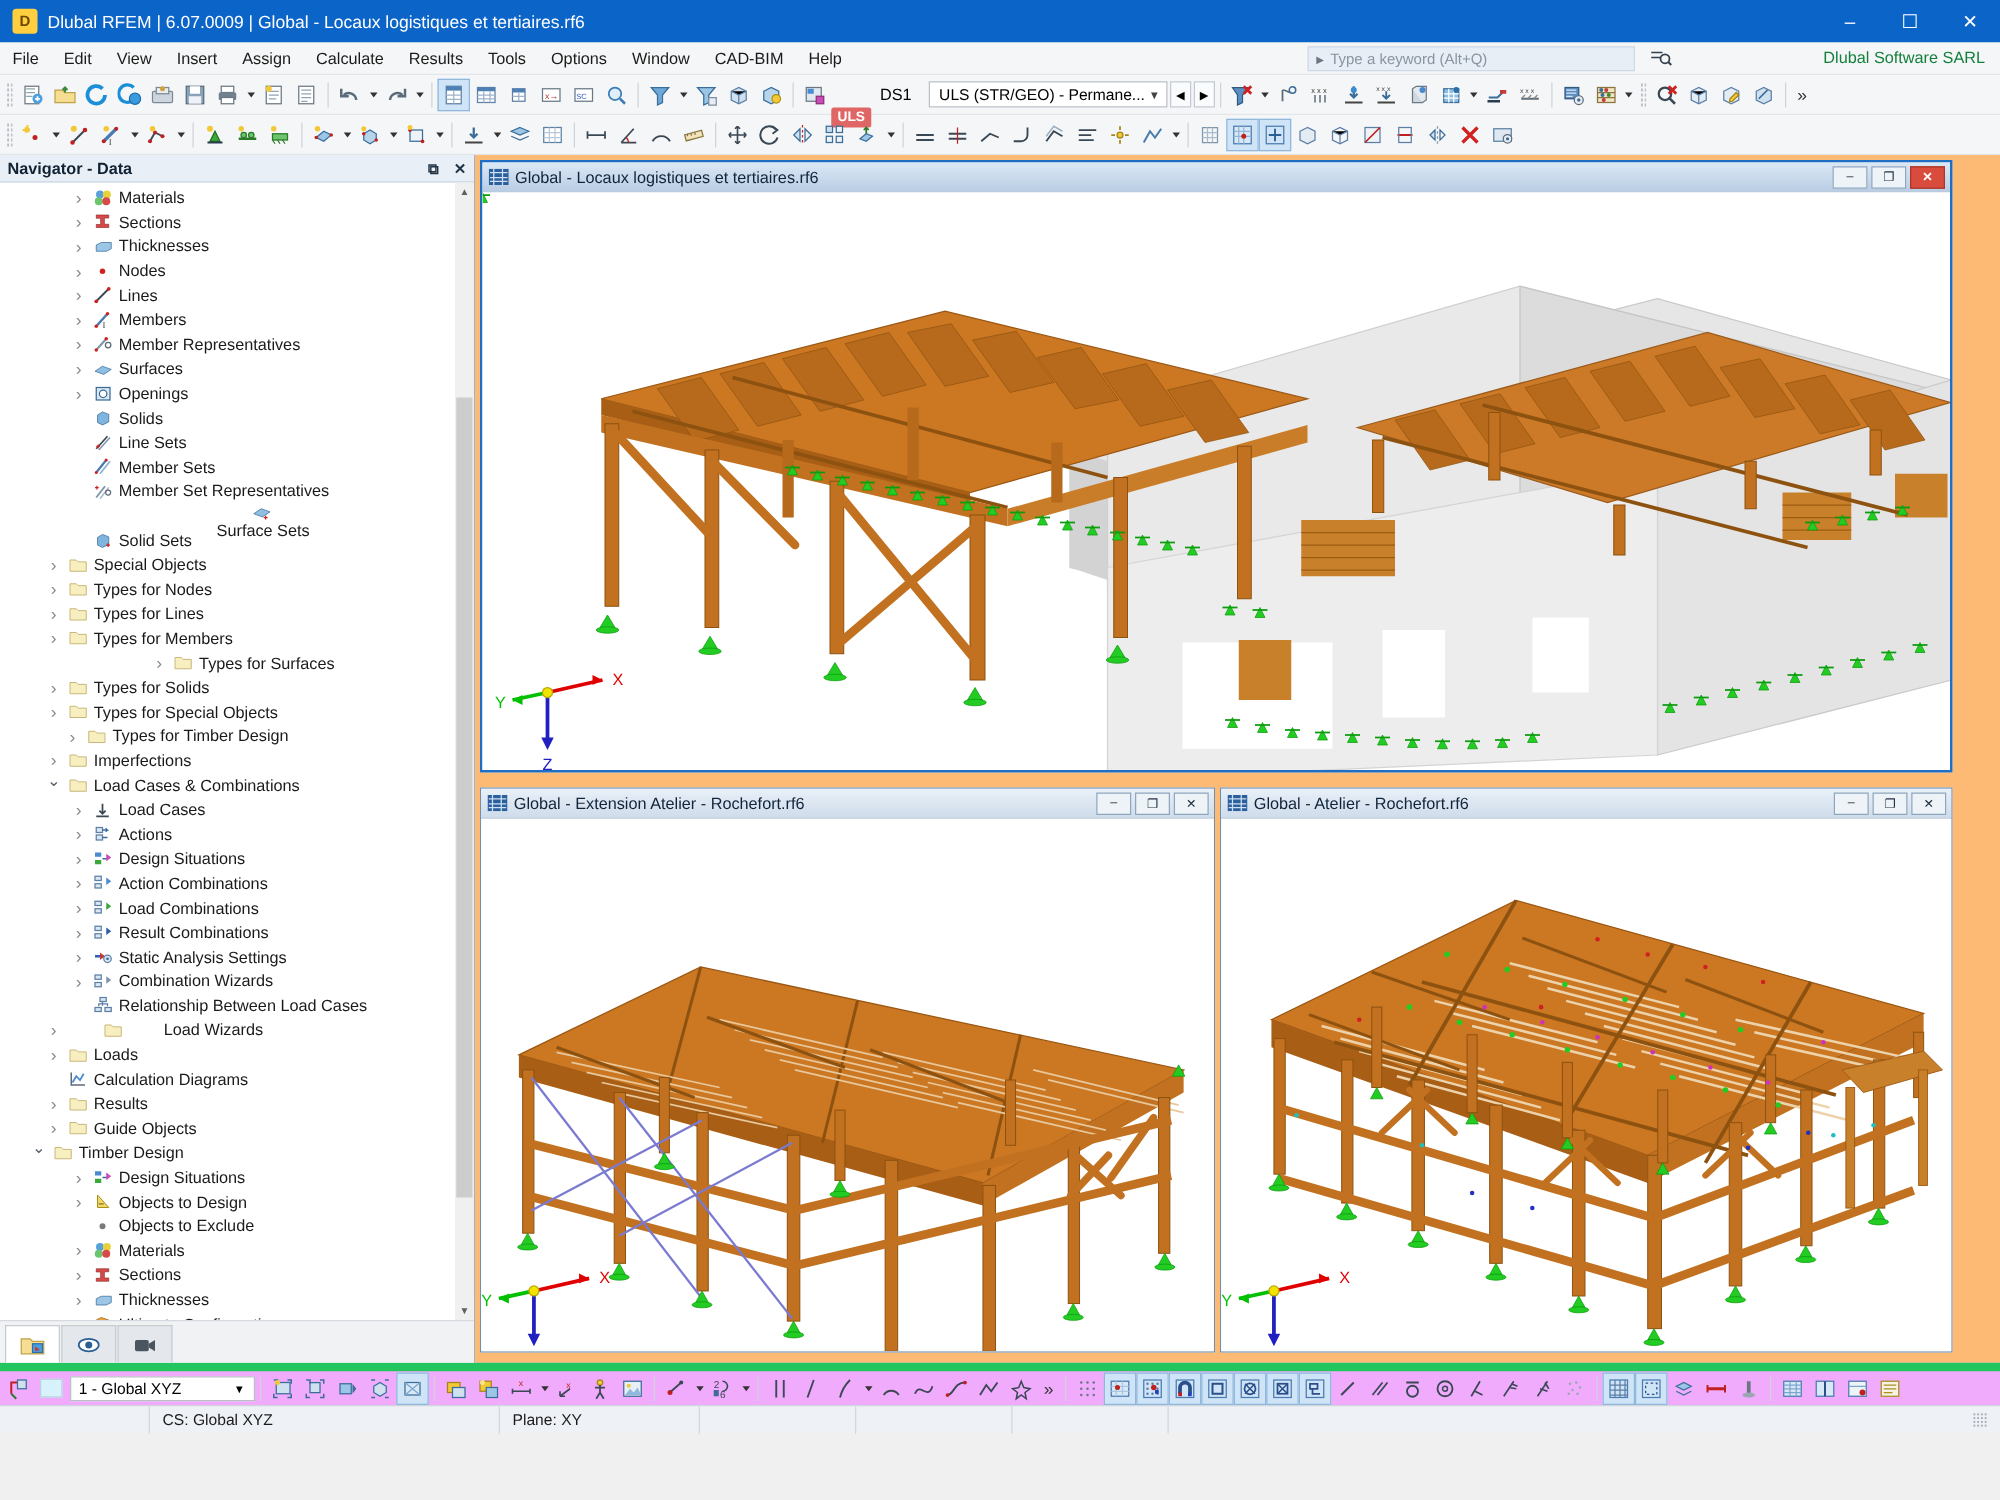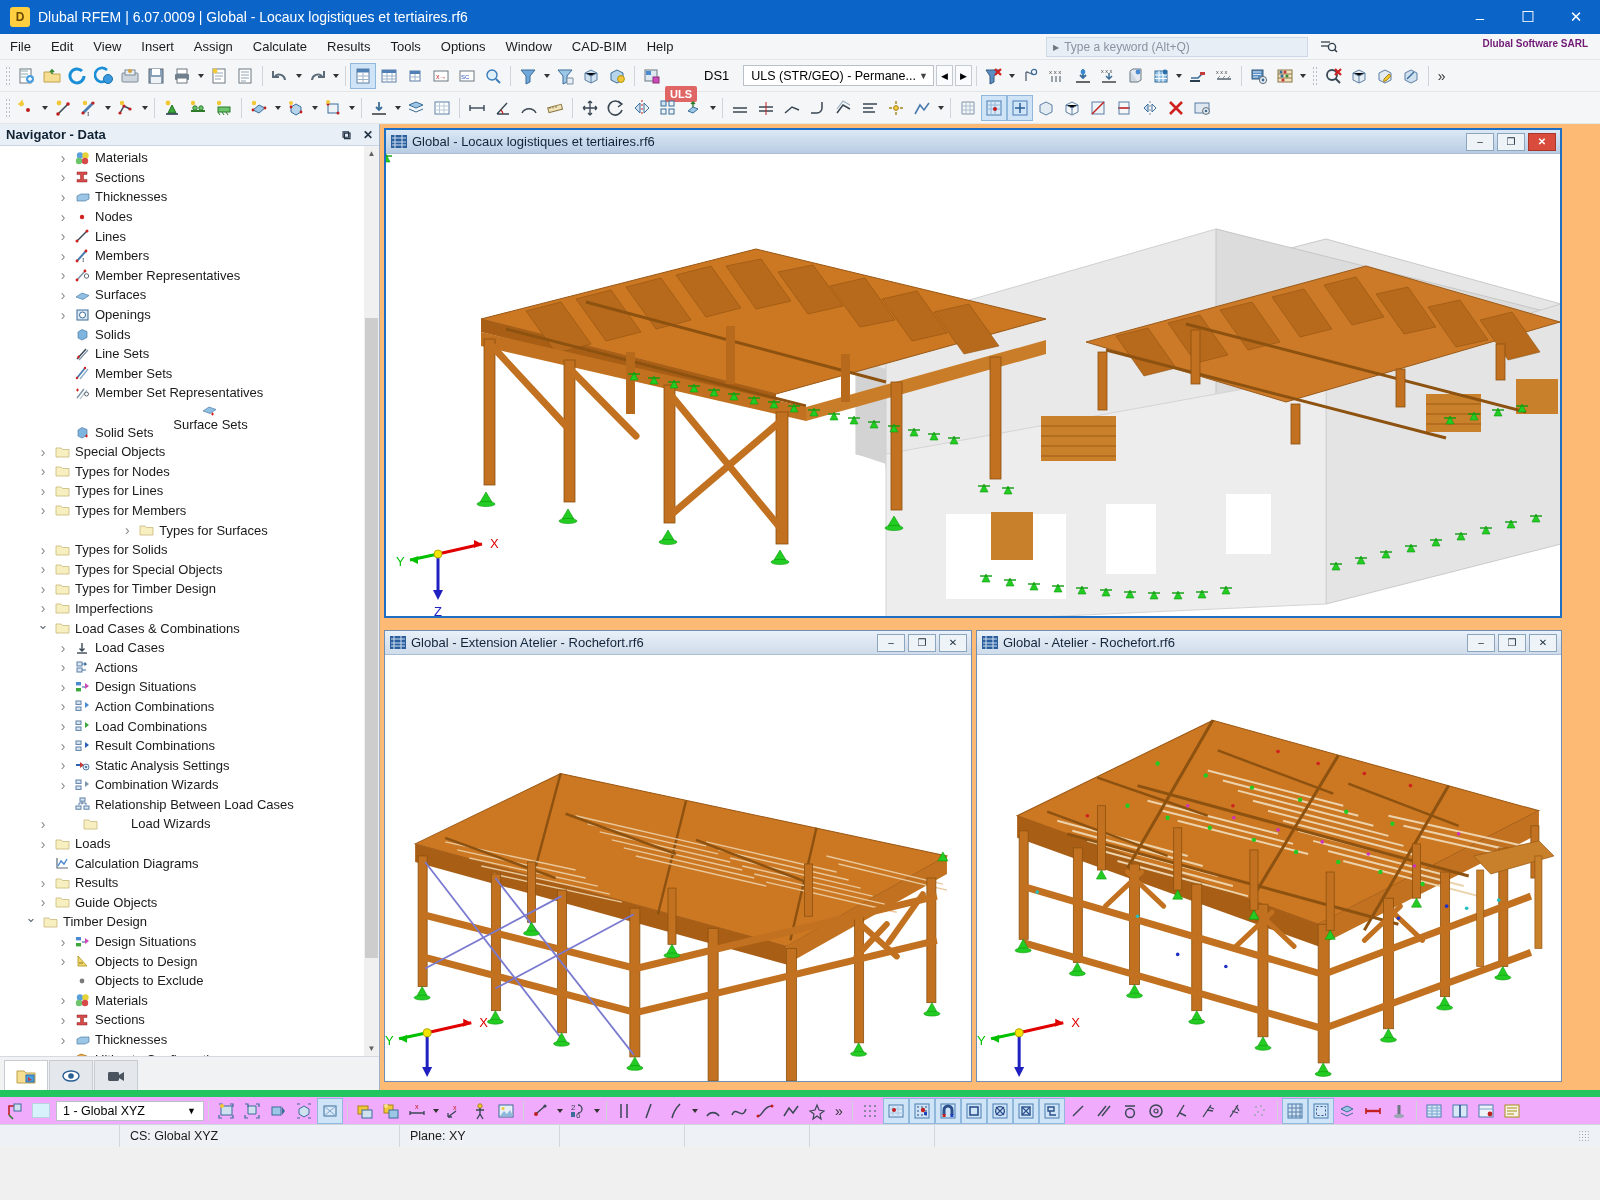--- a/index.html
+++ b/index.html
@@ -45,21 +45,21 @@
   #searchwrap {
     position: absolute; right: 292px; top: 3px;
     width: 262px; height: 20px; background: #e8eef6;
     border: 1px solid #cdd9e6; display: flex; align-items: center;
     font-size: 12px; color: #8a93a0;
   }
   #searchwrap .arr { margin: 0 5px 0 6px; font-size: 8px; color: #6d7682; }
   #searchicon { position: absolute; right: 262px; top: 5px; color: #3a4754; font-size: 13px; }
   #brand {
     position: absolute; right: 12px; top: 4px;
-    font-weight: bold; font-size: 10px; color: #701a75;
+    font-weight: normal; font-size: 13px; color: #15803d;
   }
 
   
   .tbrow {
     height: 32px; background: #f5f6f7;
     display: flex; align-items: center;
     border-bottom: 1px solid #e3e5e7;
     padding-left: 2px;
   }
   .grip {
@@ -1023,21 +1023,21 @@
           </div>
           <div class="trow" style="padding-left: 34px;">
             <span class="tw closed"></span>
             <span class="ticon">
               <svg width="15" height="14">
                 <path d="M1 3h5l1.5 1.5H14V12H1z" fill="#f7efc0" stroke="#c9b77a" stroke-width="0.8"></path>
               </svg>
             </span>
             <span class="tlabel">Types for Special Objects</span>
           </div>
-          <div class="trow" style="padding-left: 34px;">
+          <div class="trow" style="padding-left: 34px; margin-left: 15px;">
             <span class="tw closed"></span>
             <span class="ticon">
               <svg width="15" height="14">
                 <path d="M1 3h5l1.5 1.5H14V12H1z" fill="#f7efc0" stroke="#c9b77a" stroke-width="0.8"></path>
               </svg>
             </span>
             <span class="tlabel">Types for Timber Design</span>
           </div>
           <div class="trow" style="padding-left: 34px;">
             <span class="tw closed"></span>

